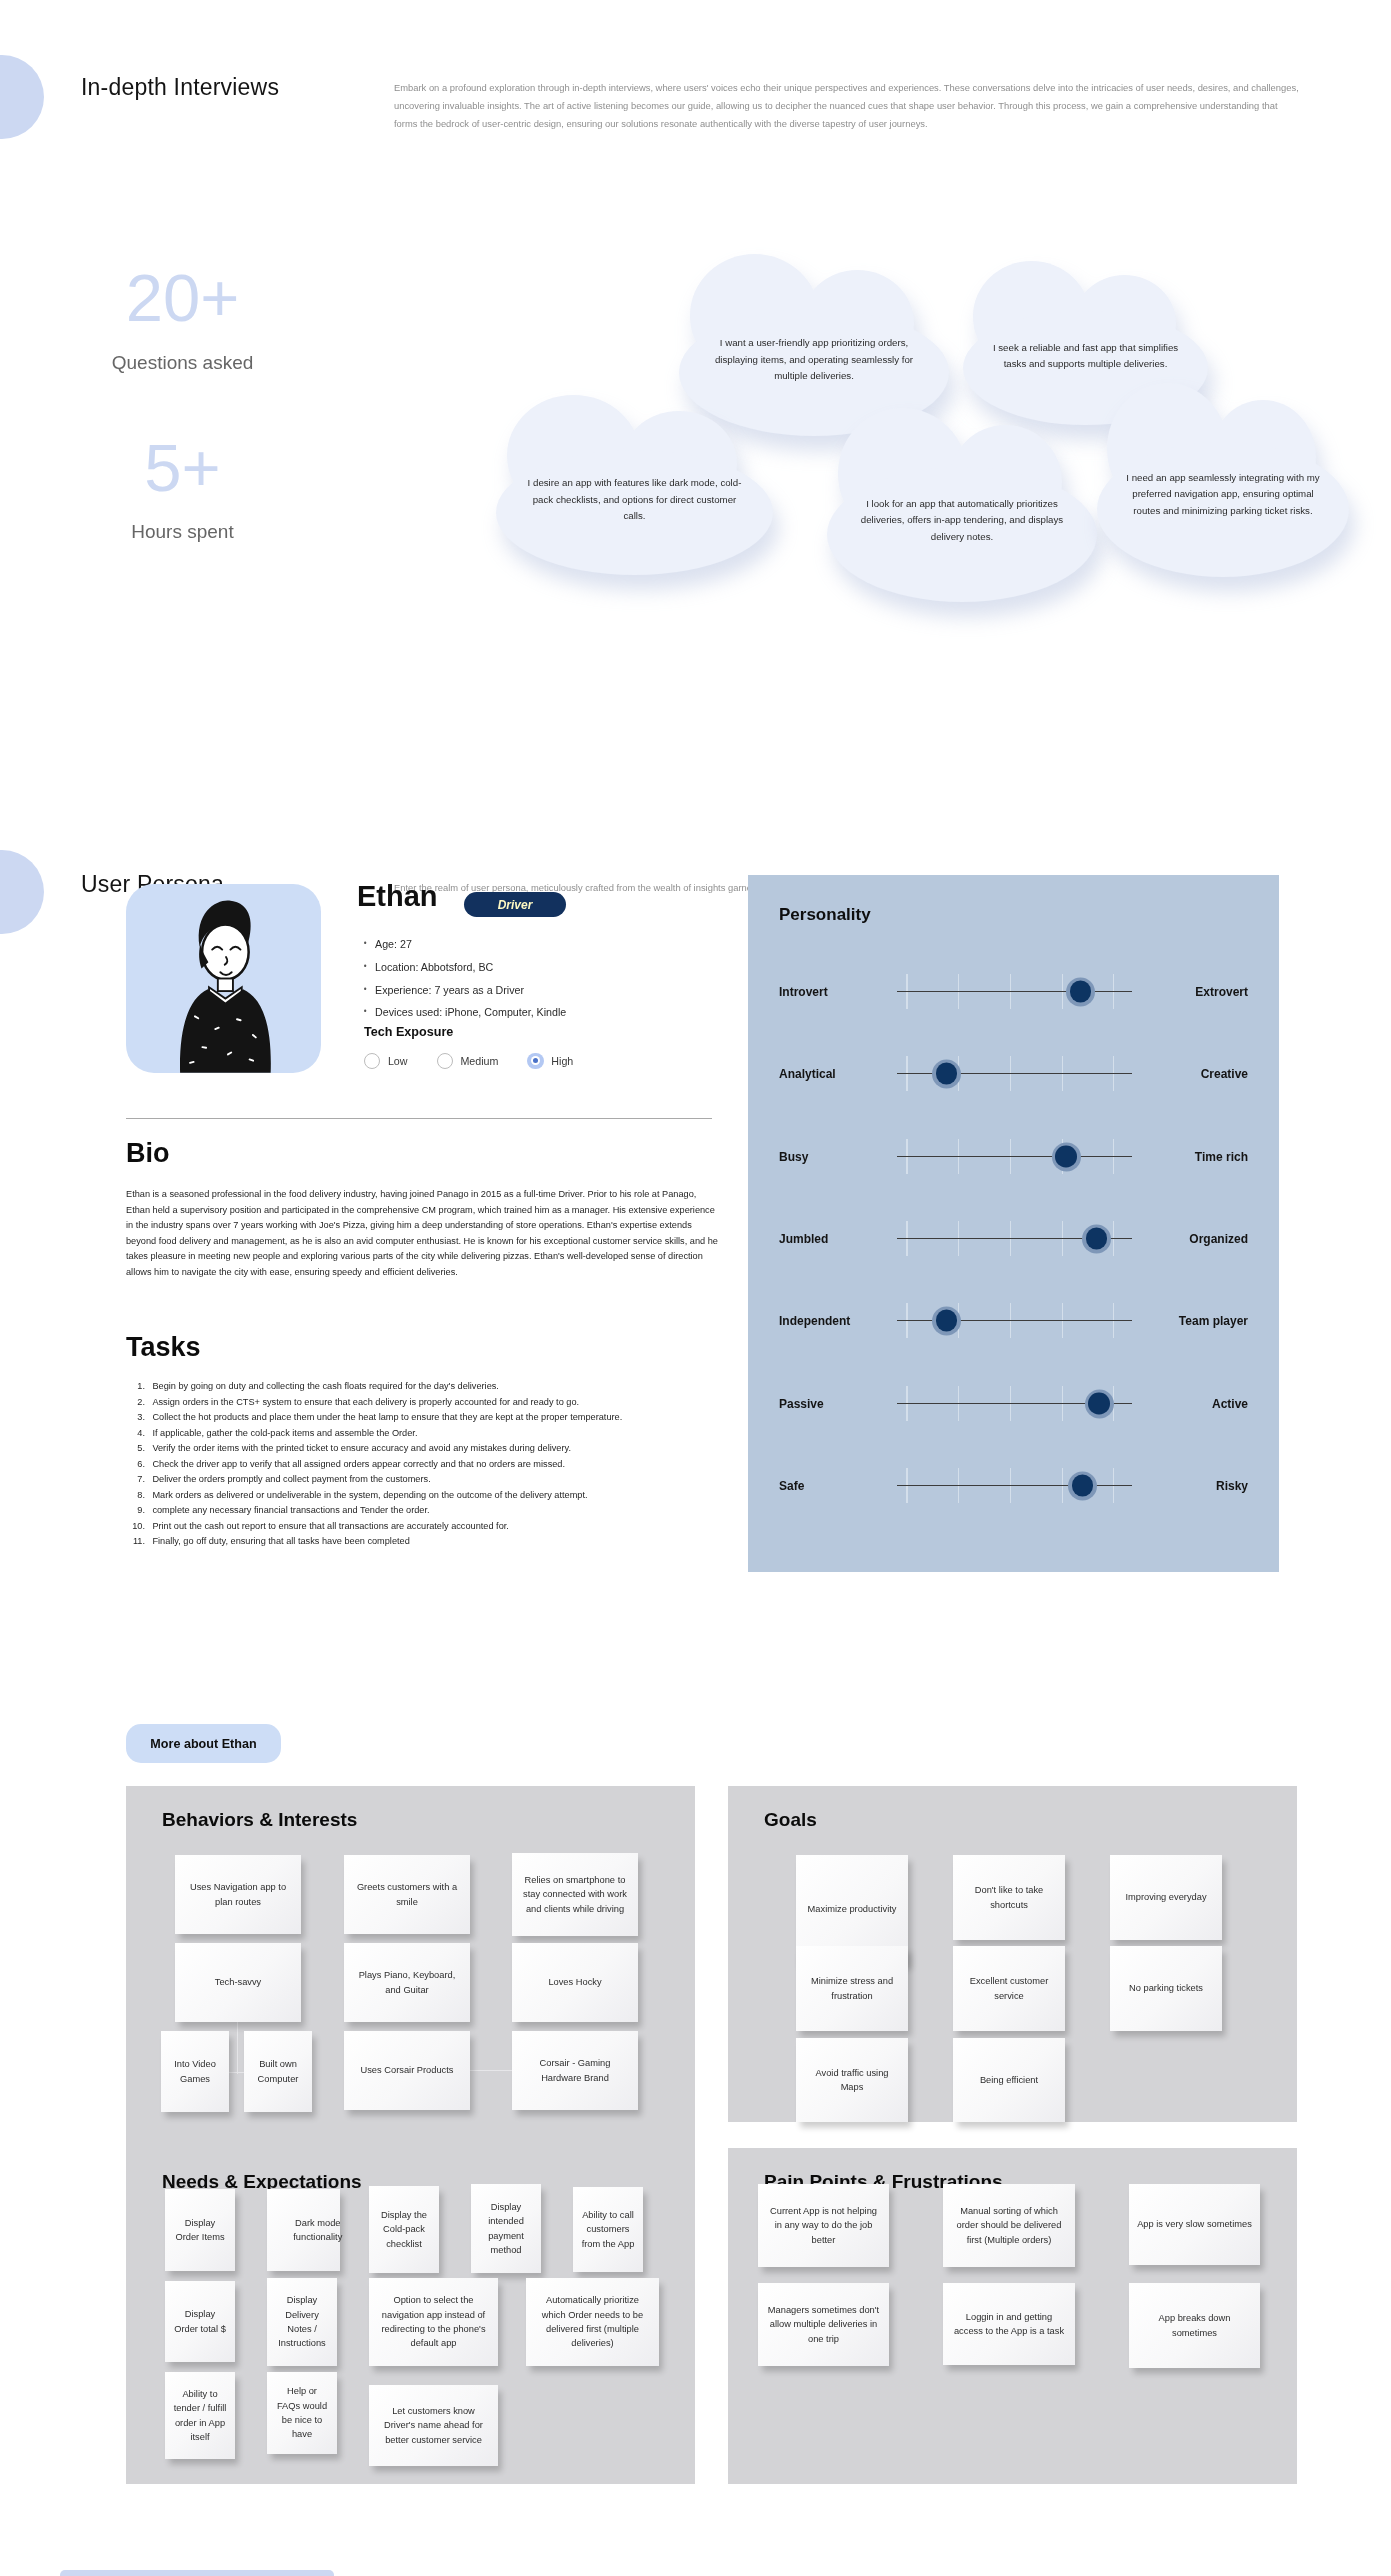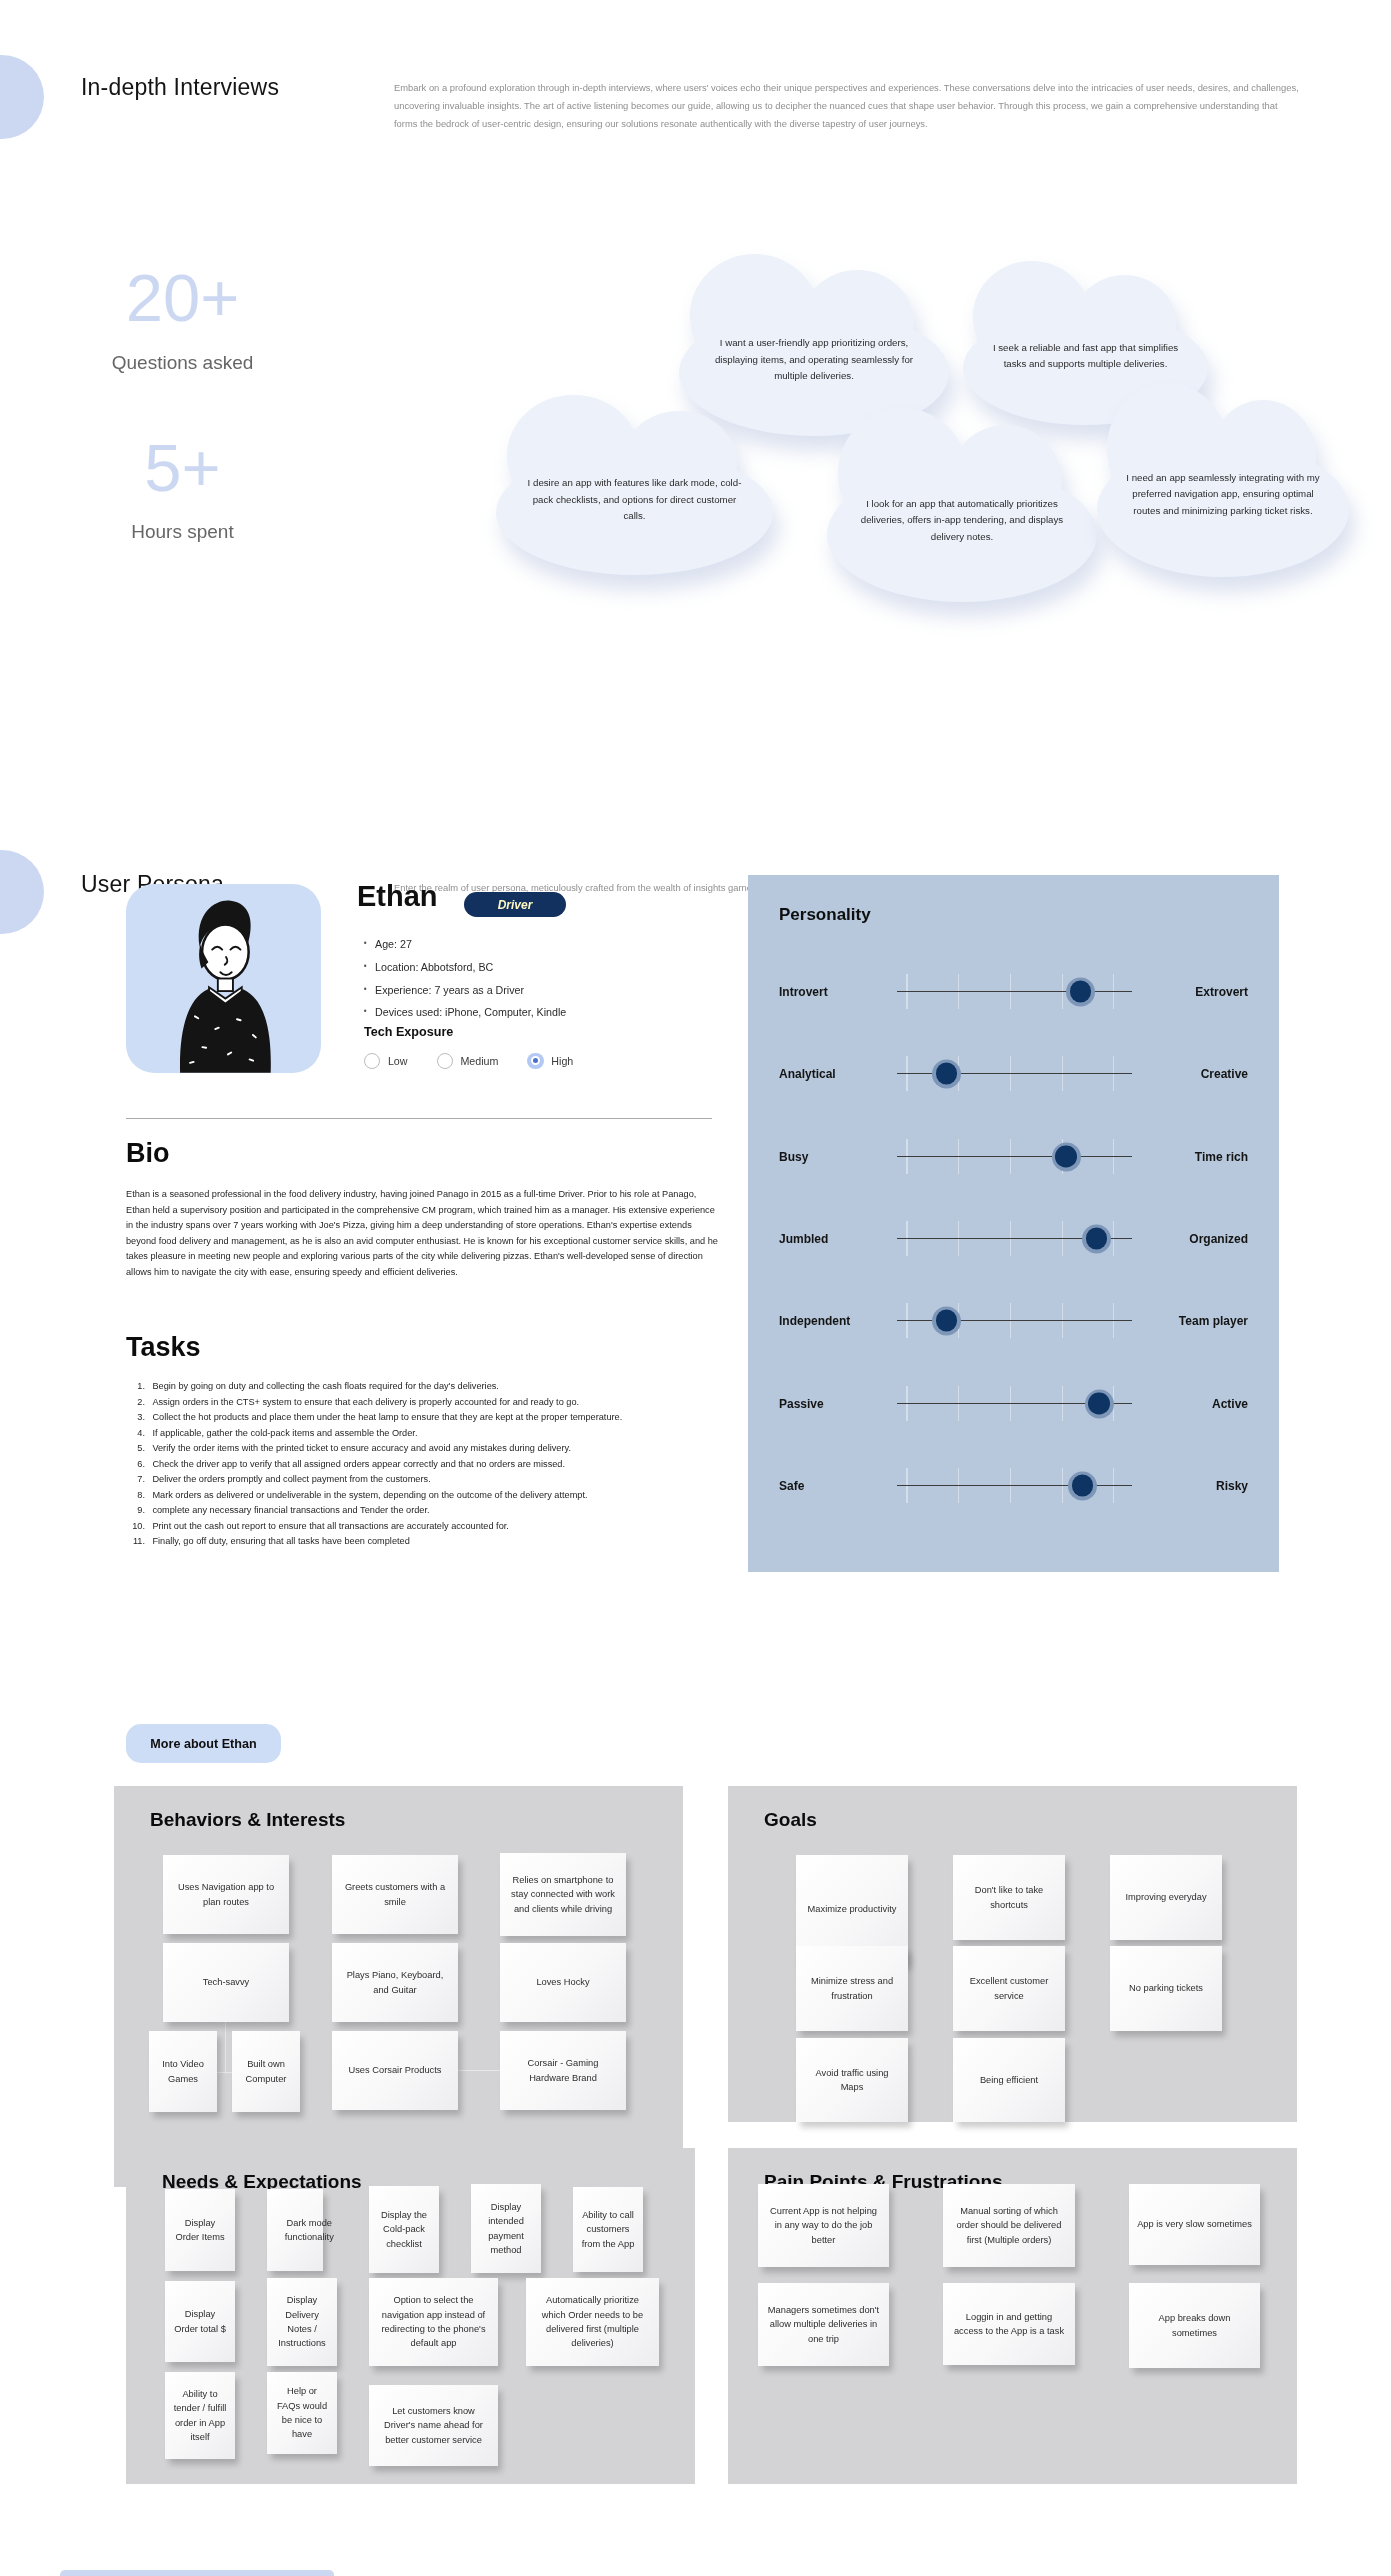--- a/index.html
+++ b/index.html
@@ -282,21 +282,21 @@
           <div class="p-tick" style="left:70%;"></div>
           <div class="p-tick" style="left:92%;"></div>
         <div class="p-line"></div>
         <div class="p-dot" style="left: calc(79% - 14.5px);"></div>
       </div>
     </div>
   </div>
 
   <div class="more-btn">More about Ethan</div>
 
-  <div class="board" style="left:114px;top:1786px;width:569px;height:401px;">
+  <div class="board" style="left:126px;top:1786px;width:569px;height:401px;">
     <div class="board-title">Behaviors &amp; Interests</div>
     <div class="connector" style="left:111px;top:236px;width:1.3px;height:52px;"></div>
     <div class="connector" style="left:103px;top:286px;width:17.6px;height:1.3px;"></div>
     <div class="connector" style="left:343px;top:284px;width:43px;height:1.3px;"></div>
     <div class="note" style="left:49px;top:69px;width:126px;height:79px;">Uses Navigation app to plan routes</div>
     <div class="note" style="left:218px;top:69px;width:126px;height:79px;">Greets customers with a smile</div>
     <div class="note" style="left:386px;top:67px;width:126px;height:83px;">Relies on smartphone to stay connected with work and clients while driving</div>
     <div class="note" style="left:49px;top:157px;width:126px;height:79px;">Tech-savvy</div>
     <div class="note" style="left:218px;top:157px;width:126px;height:79px;">Plays Piano, Keyboard, and Guitar</div>
     <div class="note" style="left:386px;top:157px;width:126px;height:79px;">Loves Hocky</div>
@@ -314,21 +314,21 @@
     <div class="note" style="left:68px;top:160px;width:112px;height:85px;">Minimize stress and frustration</div>
     <div class="note" style="left:225px;top:160px;width:112px;height:85px;">Excellent customer service</div>
     <div class="note" style="left:382px;top:160px;width:112px;height:85px;">No parking tickets</div>
     <div class="note" style="left:68px;top:252px;width:112px;height:84px;">Avoid traffic using Maps</div>
     <div class="note" style="left:225px;top:252px;width:112px;height:84px;">Being efficient</div>
   </div>
 
   <div class="board" style="left:126px;top:2148px;width:569px;height:336px;">
     <div class="board-title">Needs &amp; Expectations</div>
     <div class="note" style="left:39px;top:41px;width:70px;height:82px;">Display Order Items</div>
-    <div class="note" style="left:141px;top:41px;width:56px;height:82px;padding-left:36px;">Dark mode functionality</div>
+    <div class="note" style="left:141px;top:41px;width:73px;height:82px;padding-left:36px;">Dark mode functionality</div>
     <div class="note" style="left:243px;top:38px;width:70px;height:87px;">Display the Cold-pack checklist</div>
     <div class="note" style="left:345px;top:36px;width:70px;height:89px;">Display intended payment method</div>
     <div class="note" style="left:447px;top:39px;width:70px;height:85px;">Ability to call customers from the App</div>
     <div class="note" style="left:39px;top:133px;width:70px;height:81px;">Display Order total $</div>
     <div class="note" style="left:141px;top:130px;width:70px;height:88px;">Display Delivery Notes / Instructions</div>
     <div class="note" style="left:243px;top:130px;width:129px;height:88px;">Option to select the navigation app instead of redirecting to the phone's default app</div>
     <div class="note" style="left:400px;top:130px;width:133px;height:88px;">Automatically prioritize which Order needs to be delivered first (multiple deliveries)</div>
     <div class="note" style="left:39px;top:224px;width:70px;height:87px;">Ability to tender / fulfill order in App itself</div>
     <div class="note" style="left:141px;top:224px;width:70px;height:82px;">Help or FAQs would be nice to have</div>
     <div class="note" style="left:243px;top:221px;width:129px;height:81px;margin-top:16px;">Let customers know Driver's name ahead for better customer service</div>

